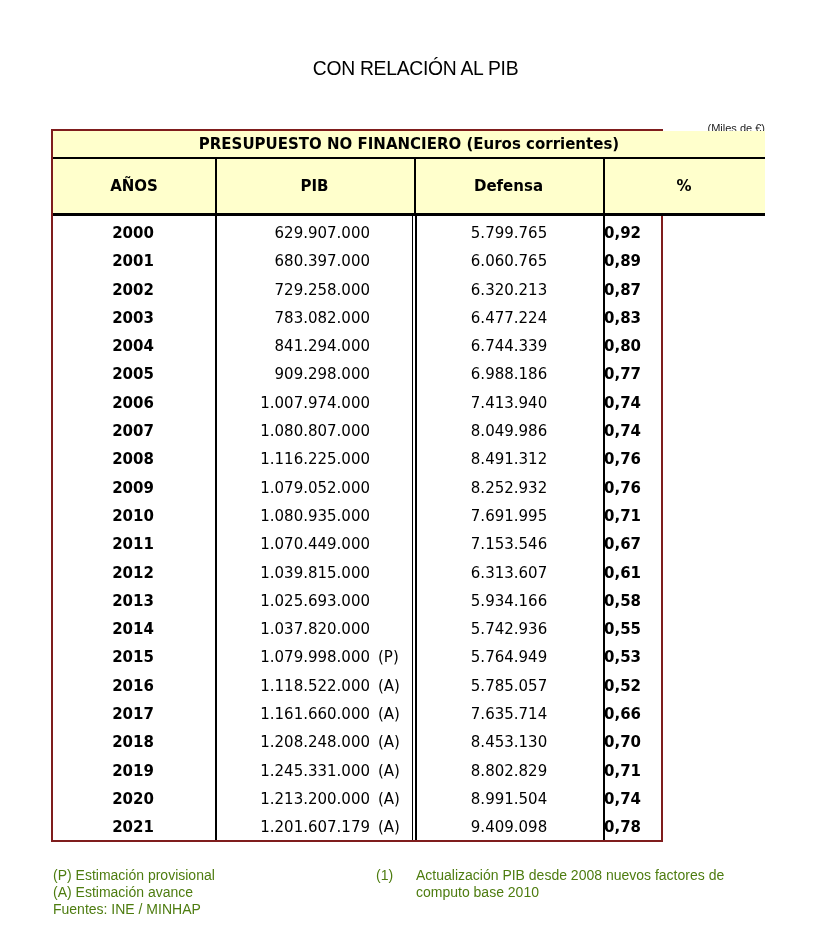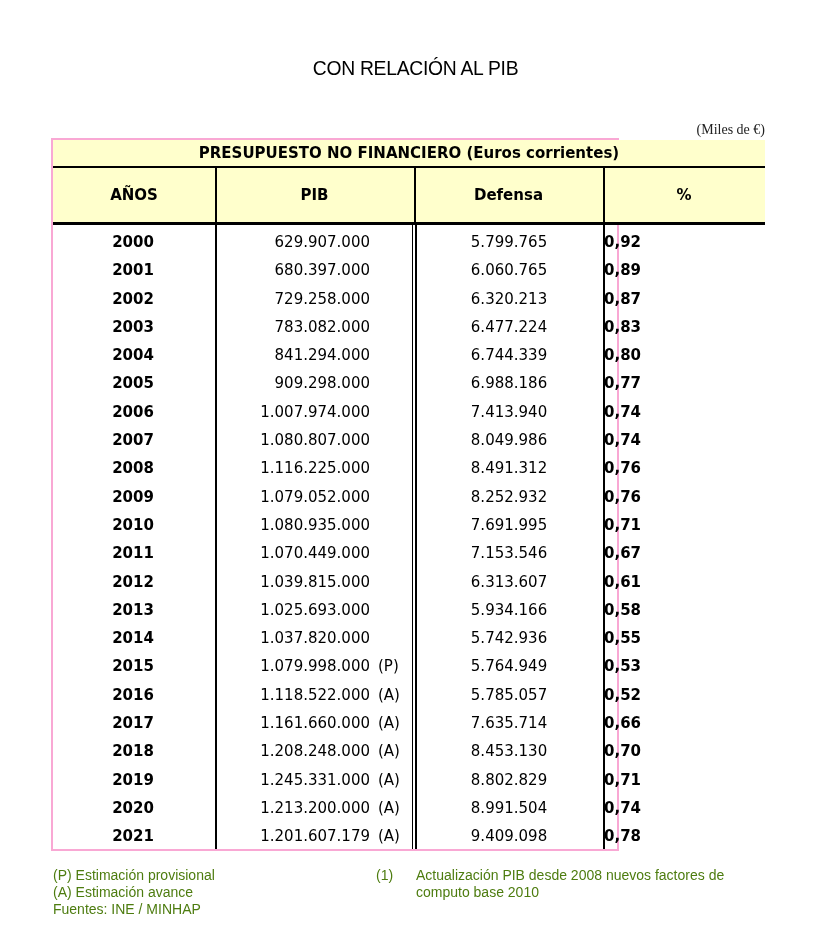--- a/index.html
+++ b/index.html
@@ -23,31 +23,31 @@
       text-align: center;
       font-family: "Liberation Sans", sans-serif;
       font-size: 21px;
       letter-spacing: -0.3px;
       transform: scaleX(0.92);
     }
     .units-note {
       position: absolute;
       right: 66px;
       top: 122px;
-      font-family: Liberation Serif, serif;
-      font-size: 14px;
+      font-family: Liberation Sans, sans-serif;
+      font-size: 11px;
       color: #222;
     }
     .table-box {
       position: absolute;
       left: 51px;
-      top: 138px;
-      width: 568px;
+      top: 129px;
+      width: 612px;
       height: 713px;
-      border: 2px solid #f9a8d4;
+      border: 2px solid #7f1d1d;
       box-sizing: border-box;
     }
     .hdr1 {
       position: absolute;
       left: 0; top: 0;
       width: 712px;
       height: 28px;
       background: #ffffcc;
       border-bottom: 2px solid #000;
       box-sizing: border-box;

